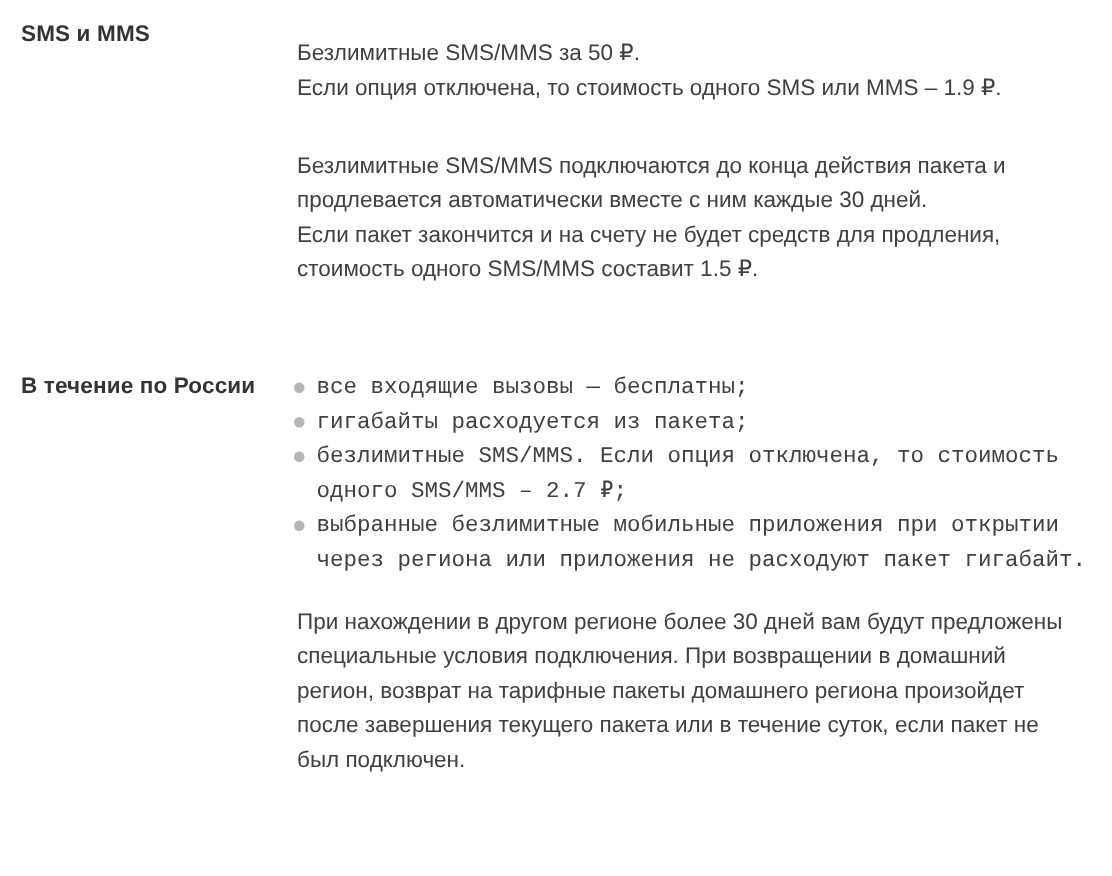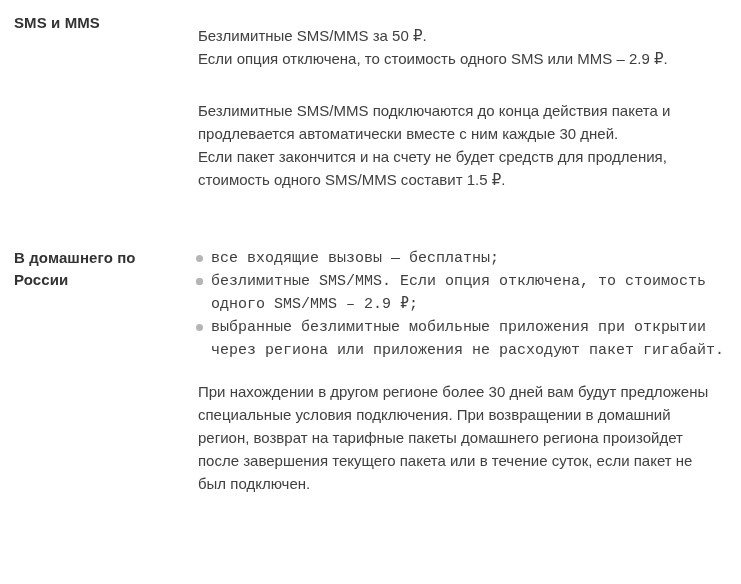--- a/index.html
+++ b/index.html
@@ -74,43 +74,44 @@
 </head>
 <body>
 
 <div class="page">
 
   <div class="section-row">
     <div class="section-label">SMS и MMS</div>
     <div class="section-content">
       <p class="para">
         <span class="text-line">Безлимитные SMS/MMS за 50 ₽.</span>
-        <span class="text-line">Если опция отключена, то стоимость одного SMS или MMS – 2.9 ₽.</span>
+        <span class="text-line">Если опция отключена, то стоимость одного SMS или MMS – 1.9 ₽.</span>
       </p>
       <p class="para">
         <span class="text-line">Безлимитные SMS/MMS подключаются до конца действия пакета и продлевается автоматически вместе с ним каждые 30 дней.</span>
         <span class="text-line">Если пакет закончится и на счету не будет средств для продления, стоимость одного SMS/MMS составит 1.5 ₽.</span>
       </p>
     </div>
   </div>
 
   <div class="section-row">
-    <div class="section-label">В домашнего по России</div>
+    <div class="section-label">В течение по России</div>
     <div class="section-content">
       <ul class="bullet-list">
         <li>
           <span class="bullet-marker"></span>
           <span>все входящие вызовы — бесплатны;</span>
         </li>
         <li>
           <span class="bullet-marker"></span>
+          <span>гигабайты расходуется из пакета;</span>
         </li>
         <li>
           <span class="bullet-marker"></span>
-          <span>безлимитные SMS/MMS. Если опция отключена, то стоимость одного SMS/MMS – 2.9 ₽;</span>
+          <span>безлимитные SMS/MMS. Если опция отключена, то стоимость одного SMS/MMS – 2.7 ₽;</span>
         </li>
         <li>
           <span class="bullet-marker"></span>
           <span>выбранные безлимитные мобильные приложения при открытии через региона или приложения не расходуют пакет гигабайт.</span>
         </li>
       </ul>
       <p class="para">
         <span class="text-line">При нахождении в другом регионе более 30 дней вам будут предложены специальные условия подключения. При возвращении в домашний регион, возврат на тарифные пакеты домашнего региона произойдет после завершения текущего пакета или в течение суток, если пакет не был подключен.</span>
       </p>
     </div>

